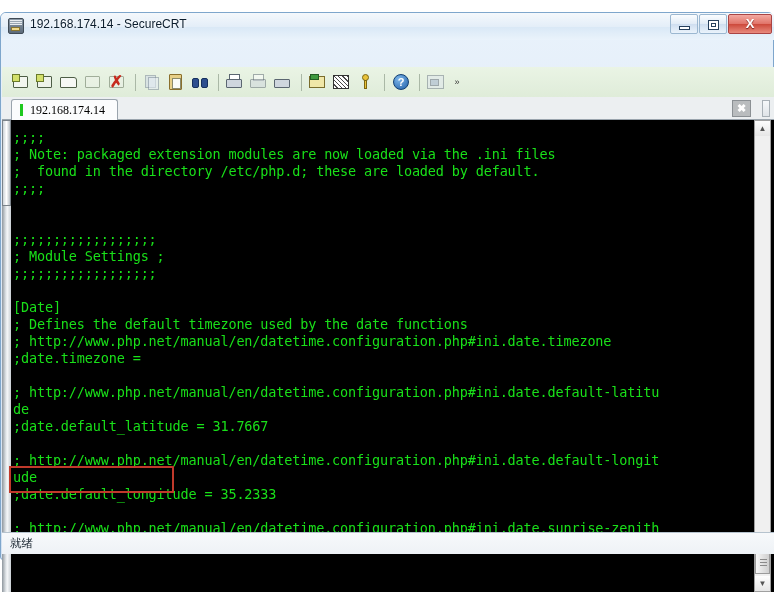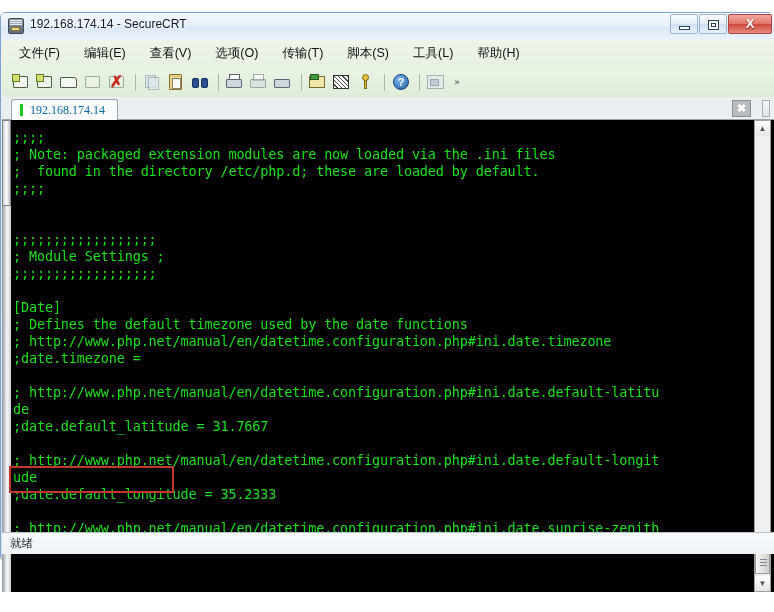--- a/index.html
+++ b/index.html
@@ -221,21 +221,21 @@
     display: flex;
     align-items: center;
   }
   .tab-bar-green {
     width: 3px; height: 12px;
     background: #1ec81e;
     margin-right: 7px;
   }
   .tab-label {
     font-size: 12px;
-    color: #0369a1;
+    color: #000000;
     font-family: "Liberation Serif", serif;
     white-space: nowrap;
   }
   .tab-close {
     position: absolute;
     right: 23px; top: 3px;
     width: 19px; height: 17px;
     box-sizing: border-box;
     background: #b9bcbe;
     border: 1px solid #8b9094;
@@ -393,30 +393,20 @@
       </div>
       <div class="winbtn">
         <div class="glyph-max"></div>
       </div>
       <div class="winbtn close">
         <div class="glyph-close">X</div>
       </div>
     </div>
   </div>
 
-  <div class="menubar">
-    <div class="menuitem">文件(F)</div>
-    <div class="menuitem">编辑(E)</div>
-    <div class="menuitem">查看(V)</div>
-    <div class="menuitem">选项(O)</div>
-    <div class="menuitem">传输(T)</div>
-    <div class="menuitem">脚本(S)</div>
-    <div class="menuitem">工具(L)</div>
-    <div class="menuitem">帮助(H)</div>
-  </div>
 
   <div class="toolbar">
     <div class="tbtn">
       <div class="ico-sq i-screen"></div>
         <div class="ico-sq i-star"></div>
     </div>
     <div class="tbtn">
       <div class="ico-sq i-screen2"></div>
         <div class="ico-sq i-star"></div>
     </div>

